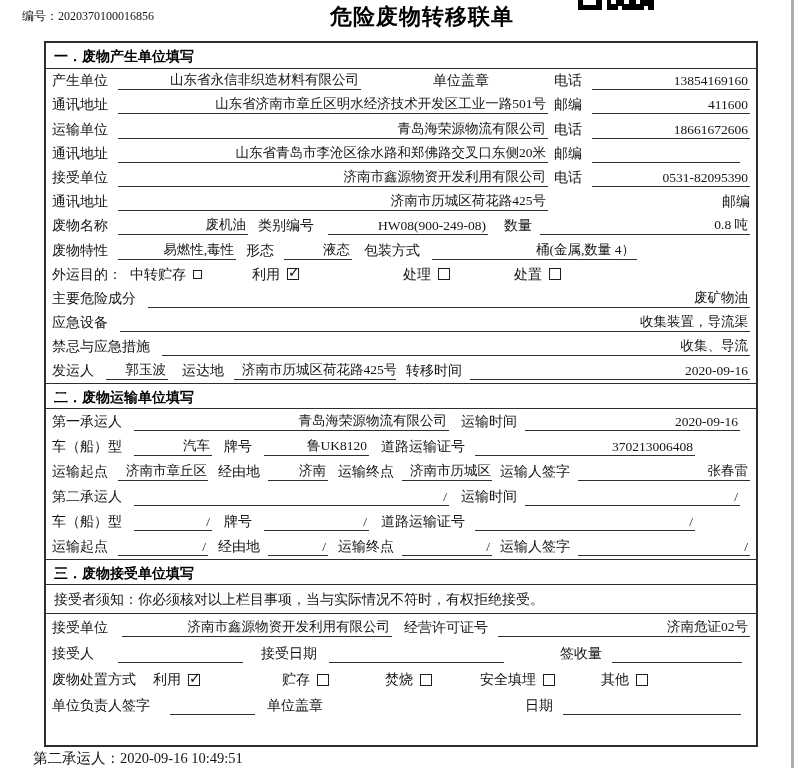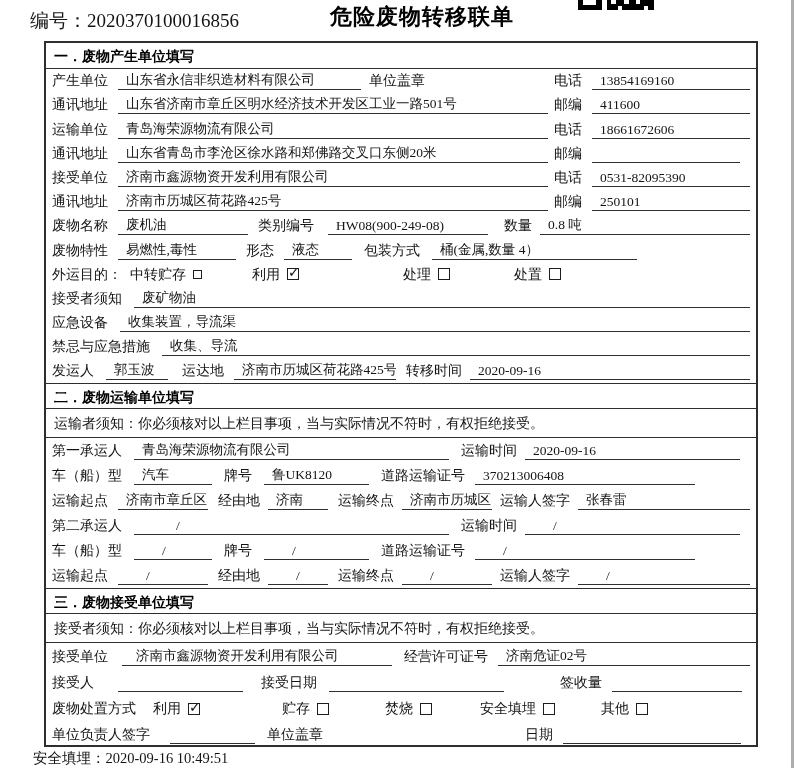--- a/index.html
+++ b/index.html
@@ -10,21 +10,21 @@
     color:#141414;
     position:relative;
     overflow:hidden;
   }
   .page-edge{
     position:absolute; right:2px; top:0; width:3px; height:768px;
     background:#adadad;
   }
   
   .serial{
-    position:absolute; left:30px; top:8px; font-size:19px; white-space:nowrap;
+    position:absolute; left:22px; top:8px; font-size:12px; white-space:nowrap;
   }
   .doc-title{
     position:absolute; left:330px; top:2px; font-size:22px; font-weight:700;
     font-family:"Liberation Sans","DejaVu Sans",sans-serif;
     letter-spacing:1px; white-space:nowrap; color:#000;
   }
   
   .qr{ position:absolute; top:0; left:578px; width:76px; height:10px; }
   .qr div{ position:absolute; background:#000; }
   .qr .w{ background:#fff; }
@@ -39,21 +39,21 @@
     padding:5px 8px 3px 8px; height:26px;
     border-bottom:1px solid #2e2e2e;
   }
   .sec-h.bt{ border-top:1px solid #2e2e2e; }
   .note{
     font-size:14px; padding:6px 8px 0 8px; height:29px;
     border-bottom:1px solid #2e2e2e; white-space:nowrap;
   }
   .row{
     display:flex; align-items:flex-end; padding:0 6px 3px 6px;
-    white-space:nowrap; overflow:hidden;
+    white-space:nowrap; overflow:hidden;text-align:right;
   }
   .s1 .row{ height:24.2px; }
   .s2 .row{ height:25px; }
   .s3 .row{ height:26px; }
   .lbl{ font-size:14px; flex:none; }
   .u{
     display:inline-block; flex:none;
     border-bottom:1px solid #2f2f2f;
     font-size:13.5px; padding:0 2px 0 8px;
     min-height:16px; overflow:hidden;
@@ -142,21 +142,20 @@
       <span class="lbl">接受单位</span>
       <span class="u g10" style="width:430px">济南市鑫源物资开发利用有限公司</span>
       <span class="lbl ml-auto">电话</span>
       <span class="u g10" style="width:158px">0531-82095390</span>
     </div>
 
     <div class="row">
       <span class="lbl">通讯地址</span>
       <span class="u g10" style="width:430px">济南市历城区荷花路425号</span>
       <span class="lbl ml-auto">邮编</span>
-      <span class="u g10" style="width:158px">250101</span>
     </div>
 
     <div class="row">
       <span class="lbl">废物名称</span>
       <span class="u g10" style="width:130px">废机油</span>
       <span class="lbl g10">类别编号</span>
       <span class="u g14" style="width:160px">HW08(900-249-08)</span>
       <span class="lbl g16">数量</span>
       <span class="u fill g8">0.8 吨</span>
     </div>
@@ -186,21 +185,21 @@
         <span class="lbl">处理</span>
         <span class="cb"></span>
       </span>
       <span class="opt" style="margin-left:64px">
         <span class="lbl">处置</span>
         <span class="cb"></span>
       </span>
     </div>
 
     <div class="row">
-      <span class="lbl">接受者须知</span>
+      <span class="lbl">主要危险成分</span>
       <span class="u fill g12">废矿物油</span>
     </div>
 
     <div class="row">
       <span class="lbl">应急设备</span>
       <span class="u fill g12">收集装置，导流渠</span>
     </div>
 
     <div class="row">
       <span class="lbl">禁忌与应急措施</span>
@@ -212,21 +211,20 @@
       <span class="u g12" style="width:62px">郭玉波</span>
       <span class="lbl g14">运达地</span>
       <span class="u g10" style="width:162px">济南市历城区荷花路425号</span>
       <span class="lbl g10">转移时间</span>
       <span class="u fill g8">2020-09-16</span>
     </div>
   </div>
 
   <div class="s2">
     <div class="sec-h bt">二．废物运输单位填写</div>
-    <div class="note">运输者须知：你必须核对以上栏目事项，当与实际情况不符时，有权拒绝接受。</div>
 
     <div class="row">
       <span class="lbl">第一承运人</span>
       <span class="u fill g12">青岛海荣源物流有限公司</span>
       <span class="lbl g12">运输时间</span>
       <span class="u g8" style="width:215px;margin-right:10px">2020-09-16</span>
     </div>
 
     <div class="row">
       <span class="lbl">车（船）型</span>
@@ -325,13 +323,13 @@
     <div class="row">
       <span class="lbl">单位负责人签字</span>
       <span class="u g20" style="width:85px"></span>
       <span class="lbl g12">单位盖章</span>
       <span class="lbl ml-auto">日期</span>
       <span class="u g10" style="width:178px;margin-right:9px"></span>
     </div>
   </div>
 </div>
 
-<div class="print-line"><span>安全填埋：</span><span>2020-09-16 10:49:51</span></div>
+<div class="print-line"><span>第二承运人：</span><span>2020-09-16 10:49:51</span></div>
 
 </body></html>

